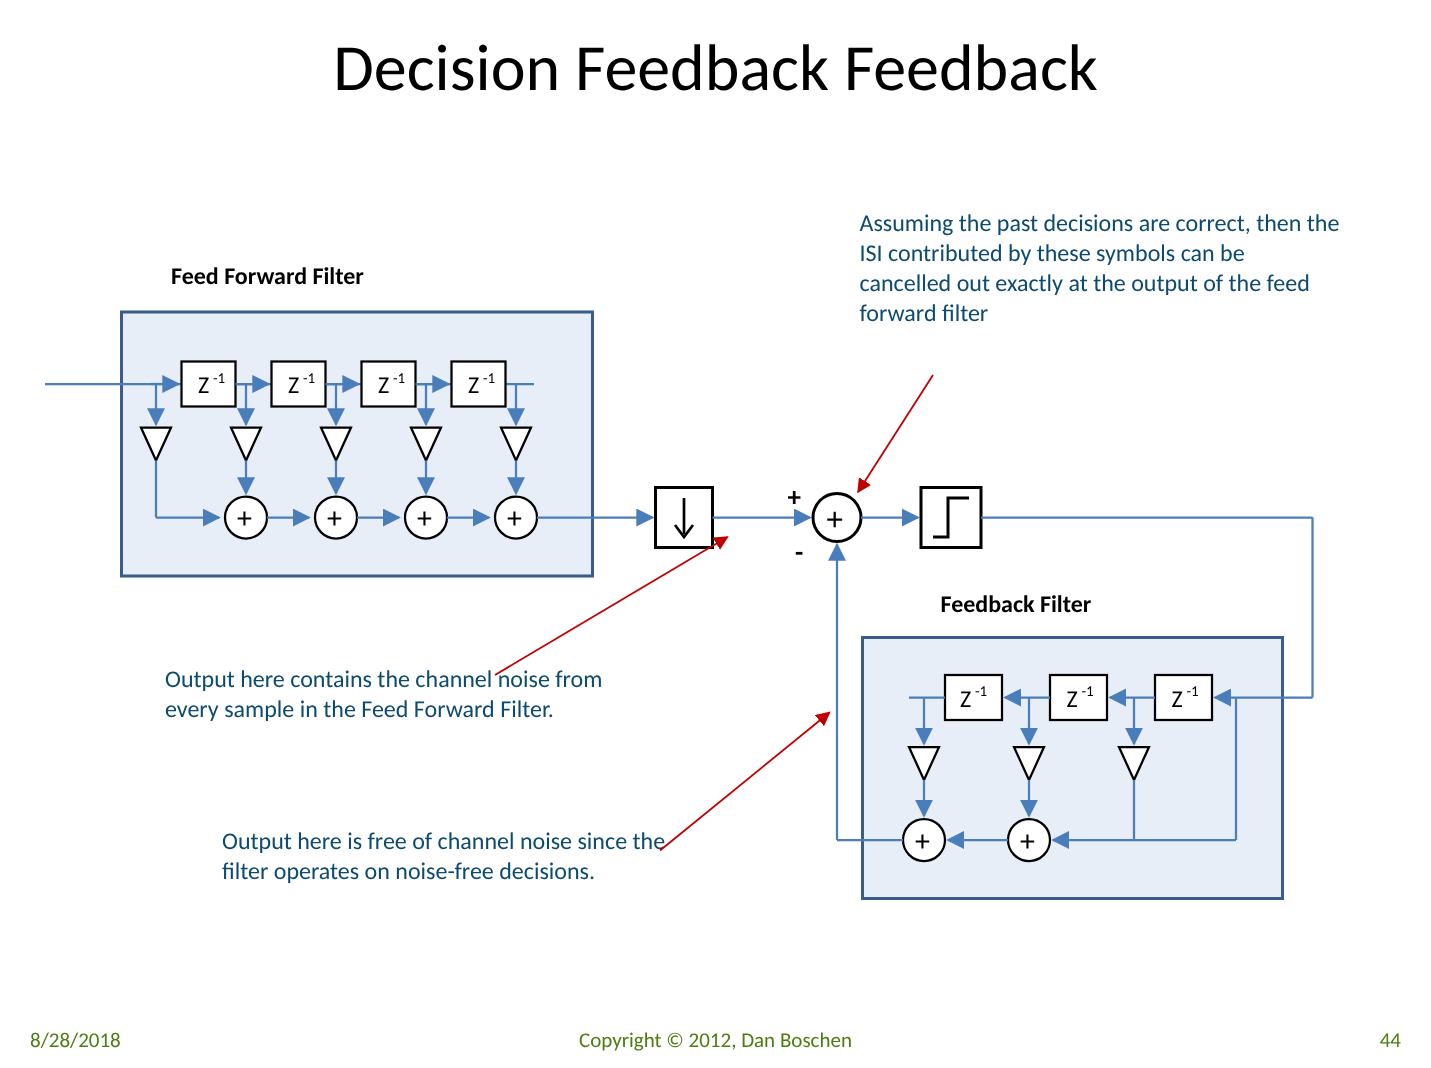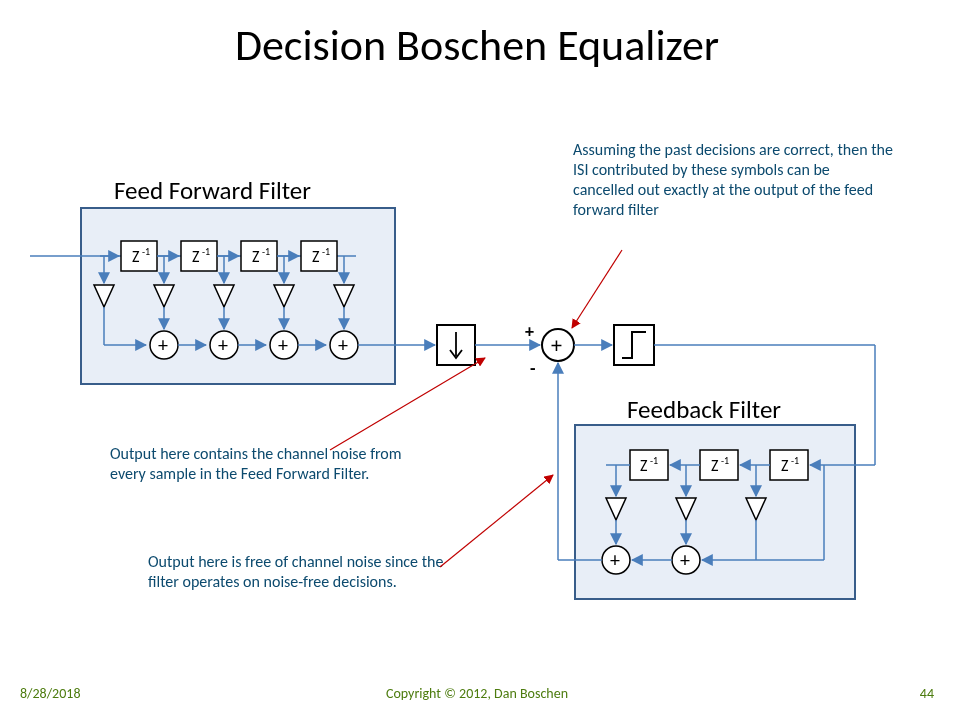--- a/index.html
+++ b/index.html
@@ -27,35 +27,35 @@
     left: 20px;
     right: 20px;
     font-size: 14px;
     color: #4d7c0f;
     display: flex;
     justify-content: space-between;
   }
   .footer .center { position:absolute; left:0; right:0; text-align:center; }
   .label {
     position: absolute;
-    font-size: 25px;
-    font-weight: 400;
+    font-size: 16px;
+    font-weight: 700;
   }
   .note {
     position: absolute;
     font-size: 16px;
     color: #0c4a6e;
     line-height: 1.25;
   }
   svg text { font-family: Calibri, Arial, sans-serif; }
 </style>
 </head>
 <body>
 
-<div class="title">Decision Boschen Equalizer</div>
+<div class="title">Decision Feedback Feedback</div>
 
 <div class="label" style="left:114px; top:175px;">Feed Forward Filter</div>
 <div class="label" style="left:594px; top:394px;margin-left:33px;">Feedback Filter</div>
 
 <div class="note" style="left:573px; top:140px; width:320px;">Assuming the past decisions are correct, then the ISI contributed by these symbols can be cancelled out exactly at the output of the feed forward filter</div>
 <div class="note" style="left:110px; top:444px; width:310px;">Output here contains the channel noise from every sample in the Feed Forward Filter.</div>
 <div class="note" style="left:148px; top:552px; width:300px;">Output here is free of channel noise since the filter operates on noise-free decisions.</div>
 
 <svg width="954" height="712" style="position:absolute; left:0; top:0;">
   <defs>

